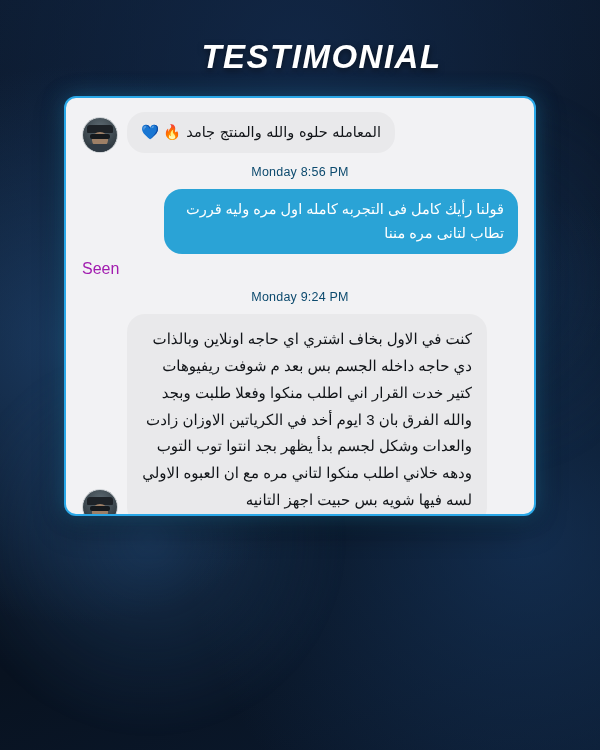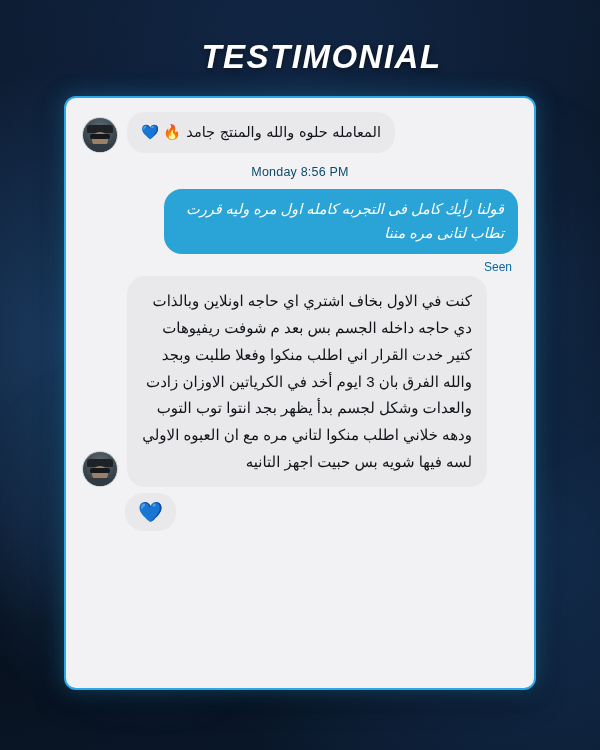--- a/index.html
+++ b/index.html
@@ -59,21 +59,21 @@
     padding-top: 38px;
     text-shadow: 0 2px 6px rgba(0,0,0,0.5);
     margin-left: 43px;
   }
 
   .chat-card {
     position: absolute;
     left: 64px;
     top: 96px;
     width: 472px;
-    height: 594px;
+    height: 420px;
     background: #f2f2f4;
     border-radius: 12px;
     border: 2px solid #2aa8e8;
     box-shadow: 0 0 22px rgba(42,168,232,0.35), 0 10px 30px rgba(0,0,0,0.45);
     overflow: hidden;
     z-index: 4;
     box-sizing: border-box;
   }
 
   .thread {
@@ -81,21 +81,21 @@
     box-sizing: border-box;
     height: 100%;
   }
 
   .row {
     display: flex;
     align-items: flex-end;
     margin-bottom: 6px;
   }
   .row.left { justify-content: flex-start; }
-  .row.right { justify-content: flex-end; font-style: italic; }
+  .row.right { justify-content: flex-end; }
 
   .avatar {
     width: 34px;
     height: 34px;
     border-radius: 50%;
     flex: 0 0 34px;
     margin-right: 9px;
     background:
       radial-gradient(circle at 50% 30%, #5d6a72 0%, #3c474e 55%, #222a30 100%);
     position: relative;
@@ -163,23 +163,23 @@
   }
 
   .timestamp {
     text-align: center;
     color: #0c4a6e;
     font-size: 12.5px;
     margin: 12px 0 10px 0;
     letter-spacing: 0.2px;
   }
   .seen {
-    text-align: right;
-    color: #0369a1;
-    font-size: 12px;
+    text-align: left;
+    color: #a21caf;
+    font-size: 16px;
     margin: 4px 6px 2px 0;
   }
   .emoji {
     font-family: "DejaVu Sans", sans-serif;
   }
 </style>
 </head>
 <body>
 
 <div class="page">
@@ -200,20 +200,21 @@
       </div>
 
       <div class="timestamp">Monday 8:56 PM</div>
 
       <div class="row right">
         <div class="bubble out">قولنا رأيك كامل فى التجربه كامله اول مره وليه قررت تطاب لتانى مره مننا</div>
       </div>
 
       <div class="seen">Seen</div>
 
+      <div class="timestamp">Monday 9:24 PM</div>
 
       <div class="row left" style="align-items:flex-end;">
         <div class="avatar">
           <div class="hat"></div>
           <div class="face"></div>
           <div class="shades"></div>
           <div class="body"></div>
         </div>
         <div class="bubble in long">كنت في الاول بخاف اشتري اي حاجه اونلاين وبالذات دي حاجه داخله الجسم بس بعد م شوفت ريفيوهات كتير خدت القرار اني اطلب منكوا وفعلا طلبت وبجد والله الفرق بان 3 ايوم أخد في الكرياتين الاوزان زادت والعدات وشكل لجسم بدأ يظهر بجد انتوا توب التوب ودهه خلاني اطلب منكوا لتاني مره مع ان العبوه الاولي لسه فيها شويه بس حبيت اجهز التانيه</div>
       </div>

